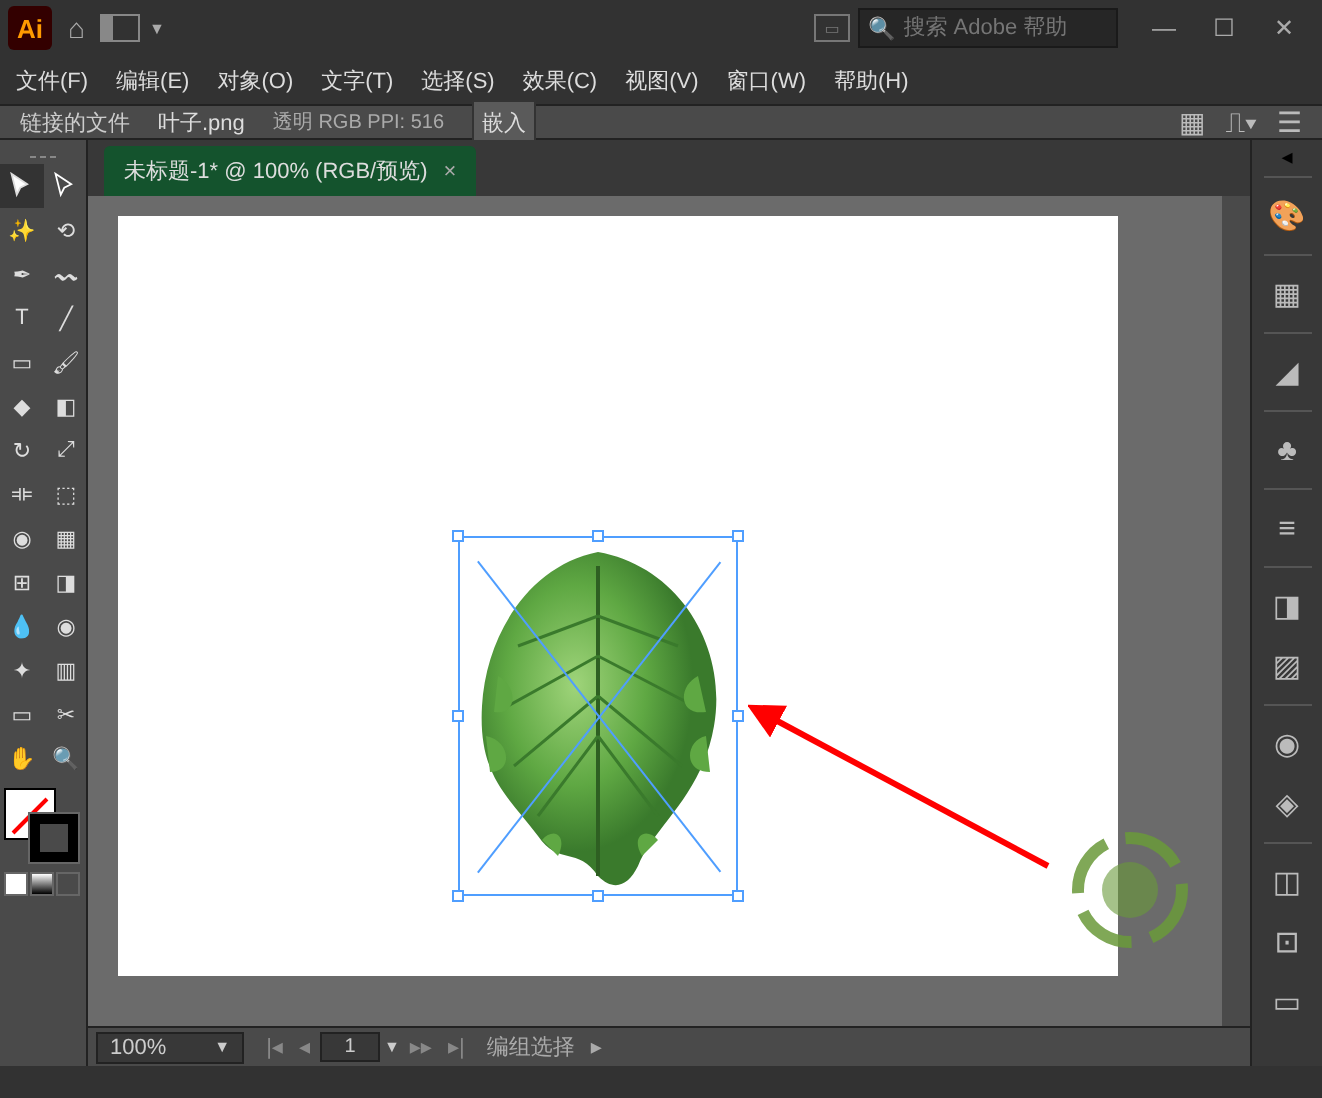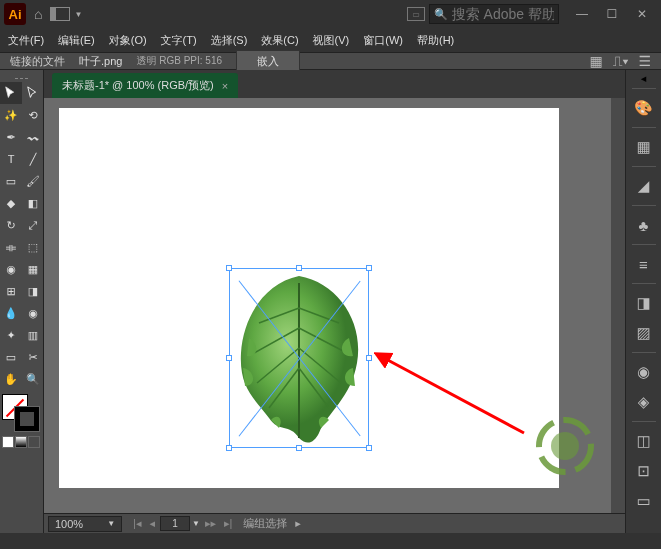--- a/index.html
+++ b/index.html
@@ -6,31 +6,31 @@
 body{background:#323232;width:661px;height:549px;overflow:hidden;position:relative}
 .titlebar{height:28px;background:#323232;display:flex;align-items:center;padding:0 4px;gap:8px}
 .ai-logo{width:22px;height:22px;background:#330000;color:#ff9a00;font-weight:bold;display:flex;align-items:center;justify-content:center;font-size:13px;border-radius:3px}
 .home-icon{color:#aaa;font-size:14px;cursor:pointer}
 .layout-menu{display:flex;align-items:center;gap:4px;color:#aaa;cursor:pointer}
 .layout-box{width:20px;height:14px;border:1px solid #888;background:linear-gradient(to right,#888 30%,transparent 30%)}
 .chev{font-size:8px}
 .titlebar-right{margin-left:auto;display:flex;align-items:center;gap:4px}
 .screen-mode{width:18px;height:14px;border:1px solid #777;display:flex;align-items:center;justify-content:center;color:#777;font-size:8px}
 .search-area{display:flex;align-items:center;background:#262626;border:1px solid #1a1a1a;height:20px;padding:0 4px;gap:4px;width:130px}
-.search-area input{background:transparent;border:none;color:#888;font-size:14px;width:100%;outline:none}
+.search-area input{background:transparent;border:none;color:#888;font-size:11px;width:100%;outline:none}
 .search-icon{color:#888;font-size:11px}
 .win-btns{display:flex;gap:0;margin-left:4px}
 .win-btn{width:30px;height:22px;display:flex;align-items:center;justify-content:center;color:#aaa;cursor:pointer;font-size:12px}
 .menubar{height:24px;background:#323232;display:flex;align-items:center;padding:0 8px;gap:14px;color:#ddd}
 .menu-item{cursor:pointer;white-space:nowrap}
 .controlbar{height:18px;background:#4a4a4a;display:flex;align-items:center;padding:0 10px;gap:14px;color:#ddd;border-top:1px solid #222;border-bottom:1px solid #222}
 .ctrl-label{color:#ccc}
 .ctrl-file{color:#ddd}
 .ctrl-info{color:#aaa;font-size:10px}
-.ctrl-btn{background:#5a5a5a;border:1px solid #333;padding:3px 20px;color:#ddd;cursor:pointer;font-size:11px}
+.ctrl-btn{background:#5a5a5a;border:1px solid #333;padding:3px 4px;color:#ddd;cursor:pointer;font-size:11px}
 .ctrl-right{margin-left:auto;display:flex;gap:10px;align-items:center}
 .ctrl-icon{color:#bbb;font-size:14px;cursor:pointer}
 .workspace{display:flex;height:463px}
 .tools{width:44px;background:#4a4a4a;border-right:1px solid #222;padding-top:4px}
 .tool-handle{height:8px;display:flex;justify-content:center;align-items:center;gap:2px}
 .tool-handle span{width:3px;height:1px;background:#888}
 .tool-grid{display:grid;grid-template-columns:22px 22px;gap:0}
 .tool{width:22px;height:22px;display:flex;align-items:center;justify-content:center;color:#ddd;cursor:pointer;position:relative}
 .tool.sel{background:#333}
 .tool svg{width:14px;height:14px;fill:#ddd;stroke:#ddd}

